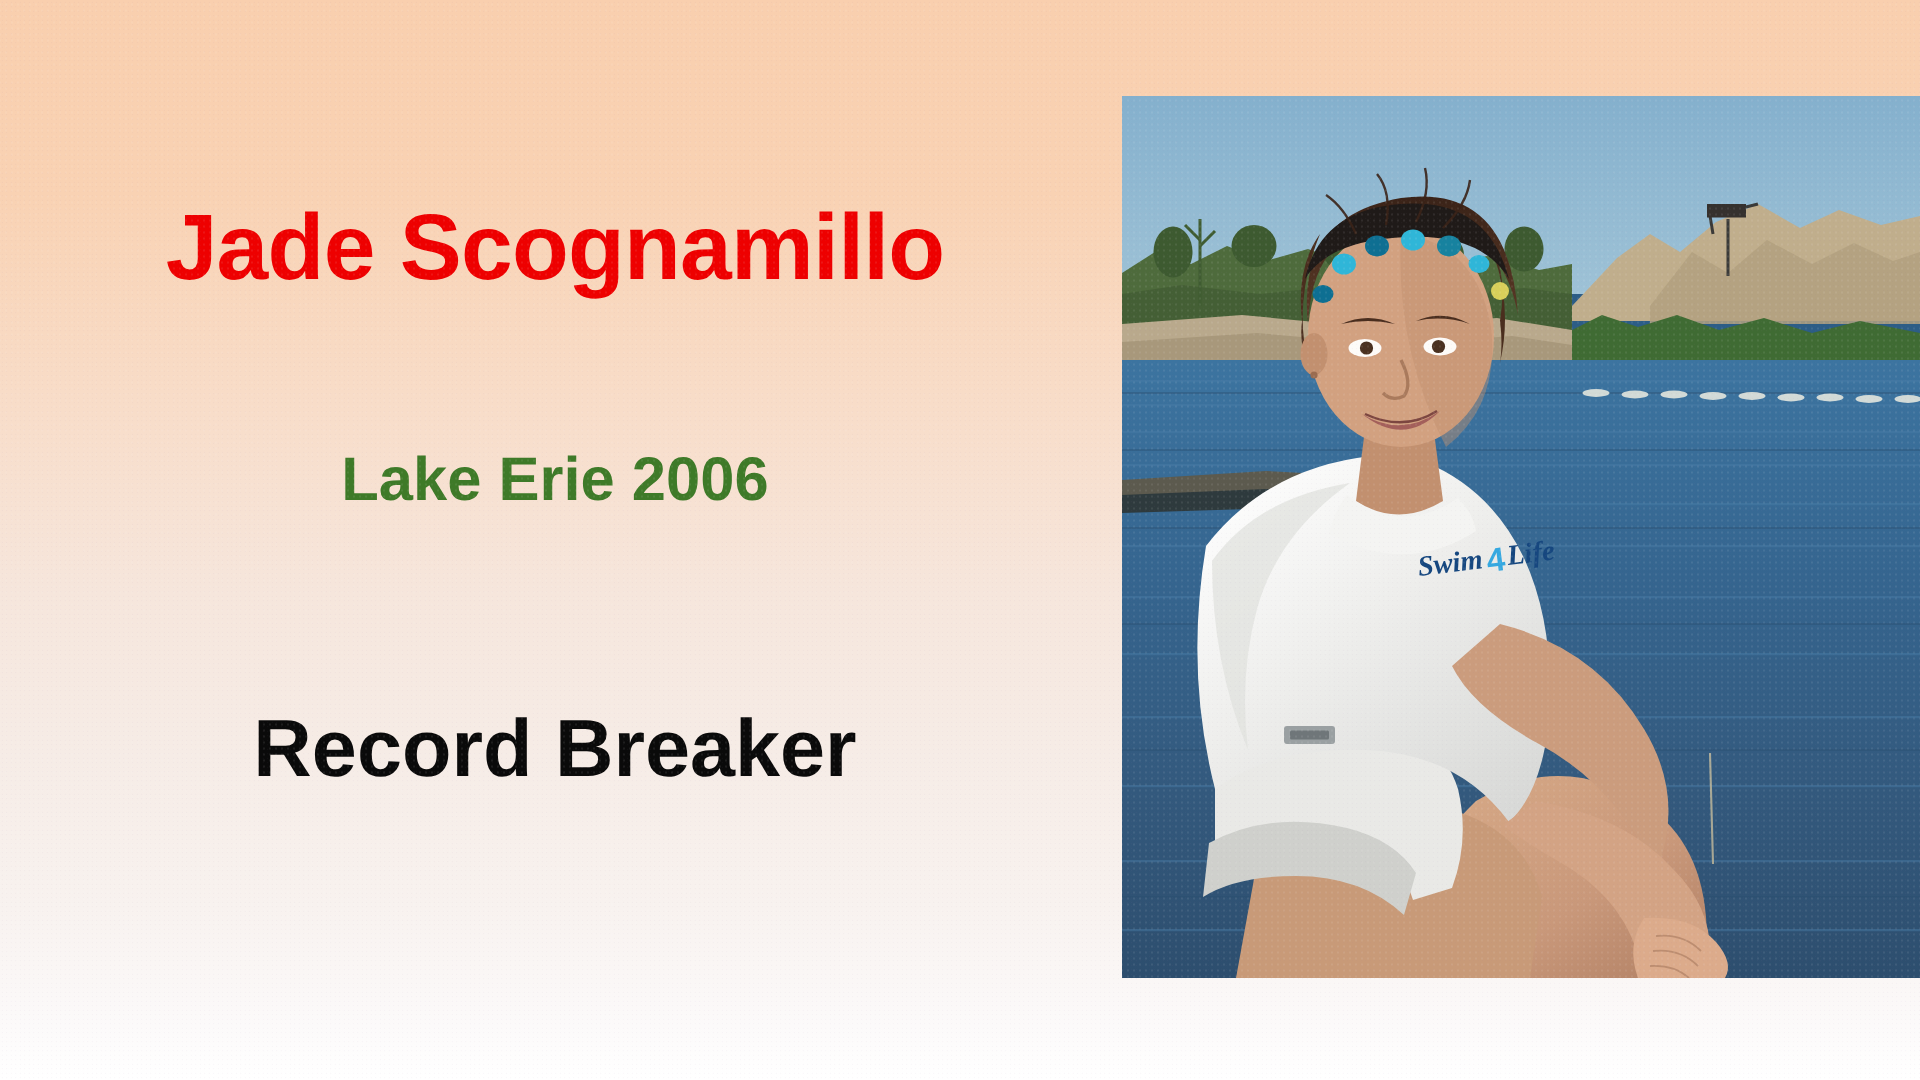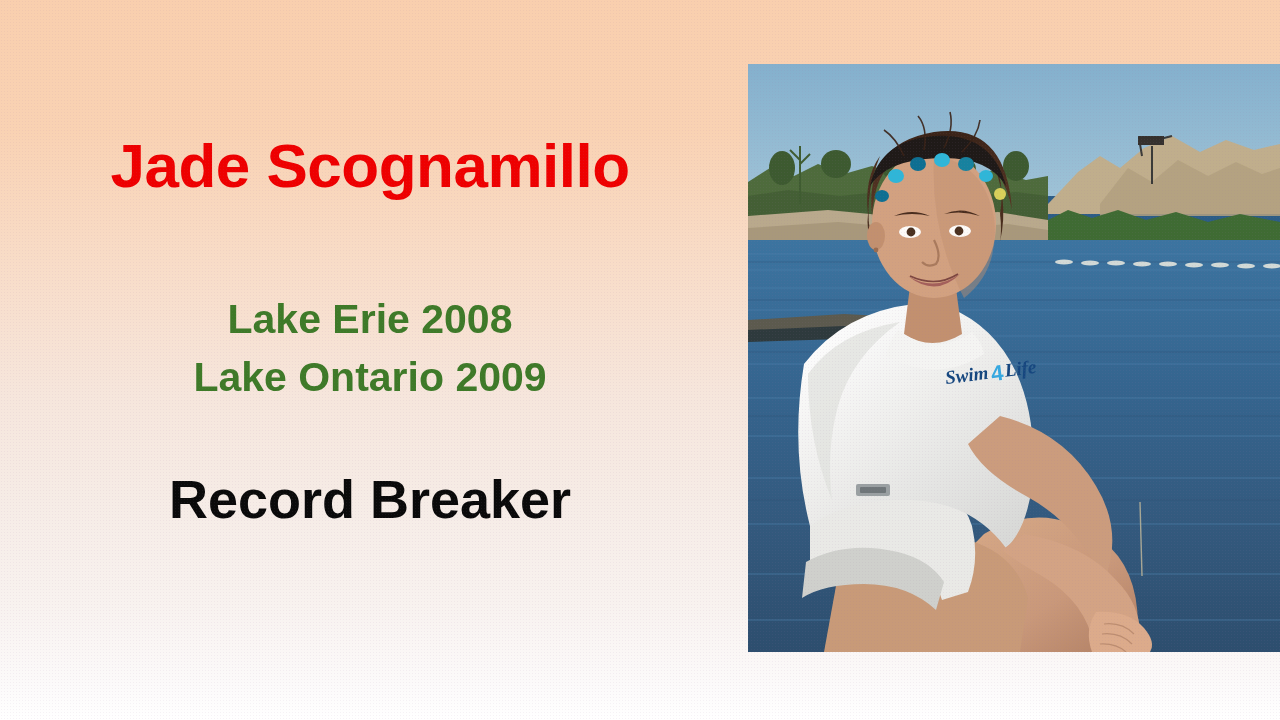--- a/index.html
+++ b/index.html
@@ -100,22 +100,21 @@
 </head>
 <body>
 
 <div class="slide">
 
   <div class="text-col">
 
     <div class="title">Jade Scognamillo</div>
 
     <div class="subtitle-block">
-      <span class="subtitle-line">Lake Erie 2008</span>
-      <span class="subtitle-line">Lake Ontario 2009</span>
+      <span class="subtitle-line">Lake Erie 2006</span>
     </div>
 
     <div class="caption">Record Breaker</div>
 
   </div>
 
   <div class="photo">
     <svg class="photo-svg" viewBox="0 0 532 588" preserveAspectRatio="xMidYMid slice">
       <defs>
         <linearGradient id="skyGrad" x1="0" y1="0" x2="0" y2="1">

